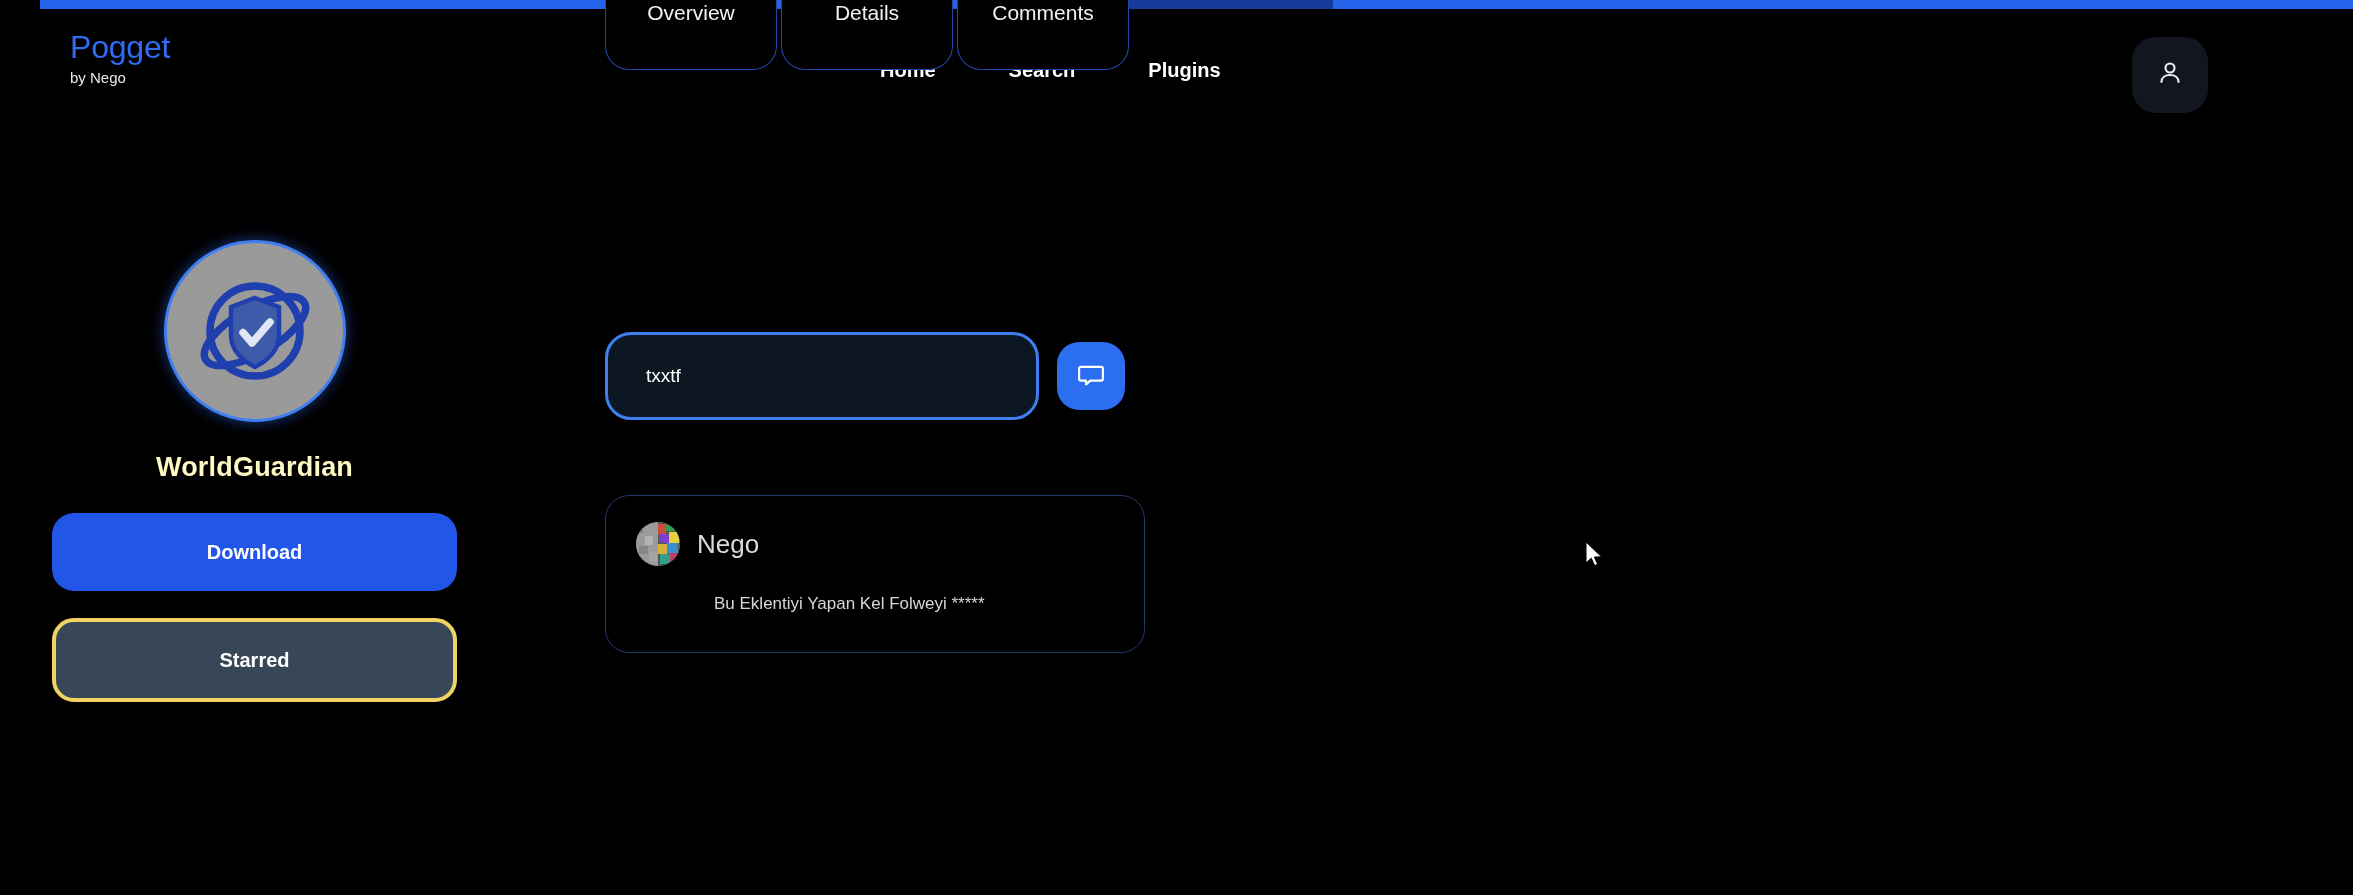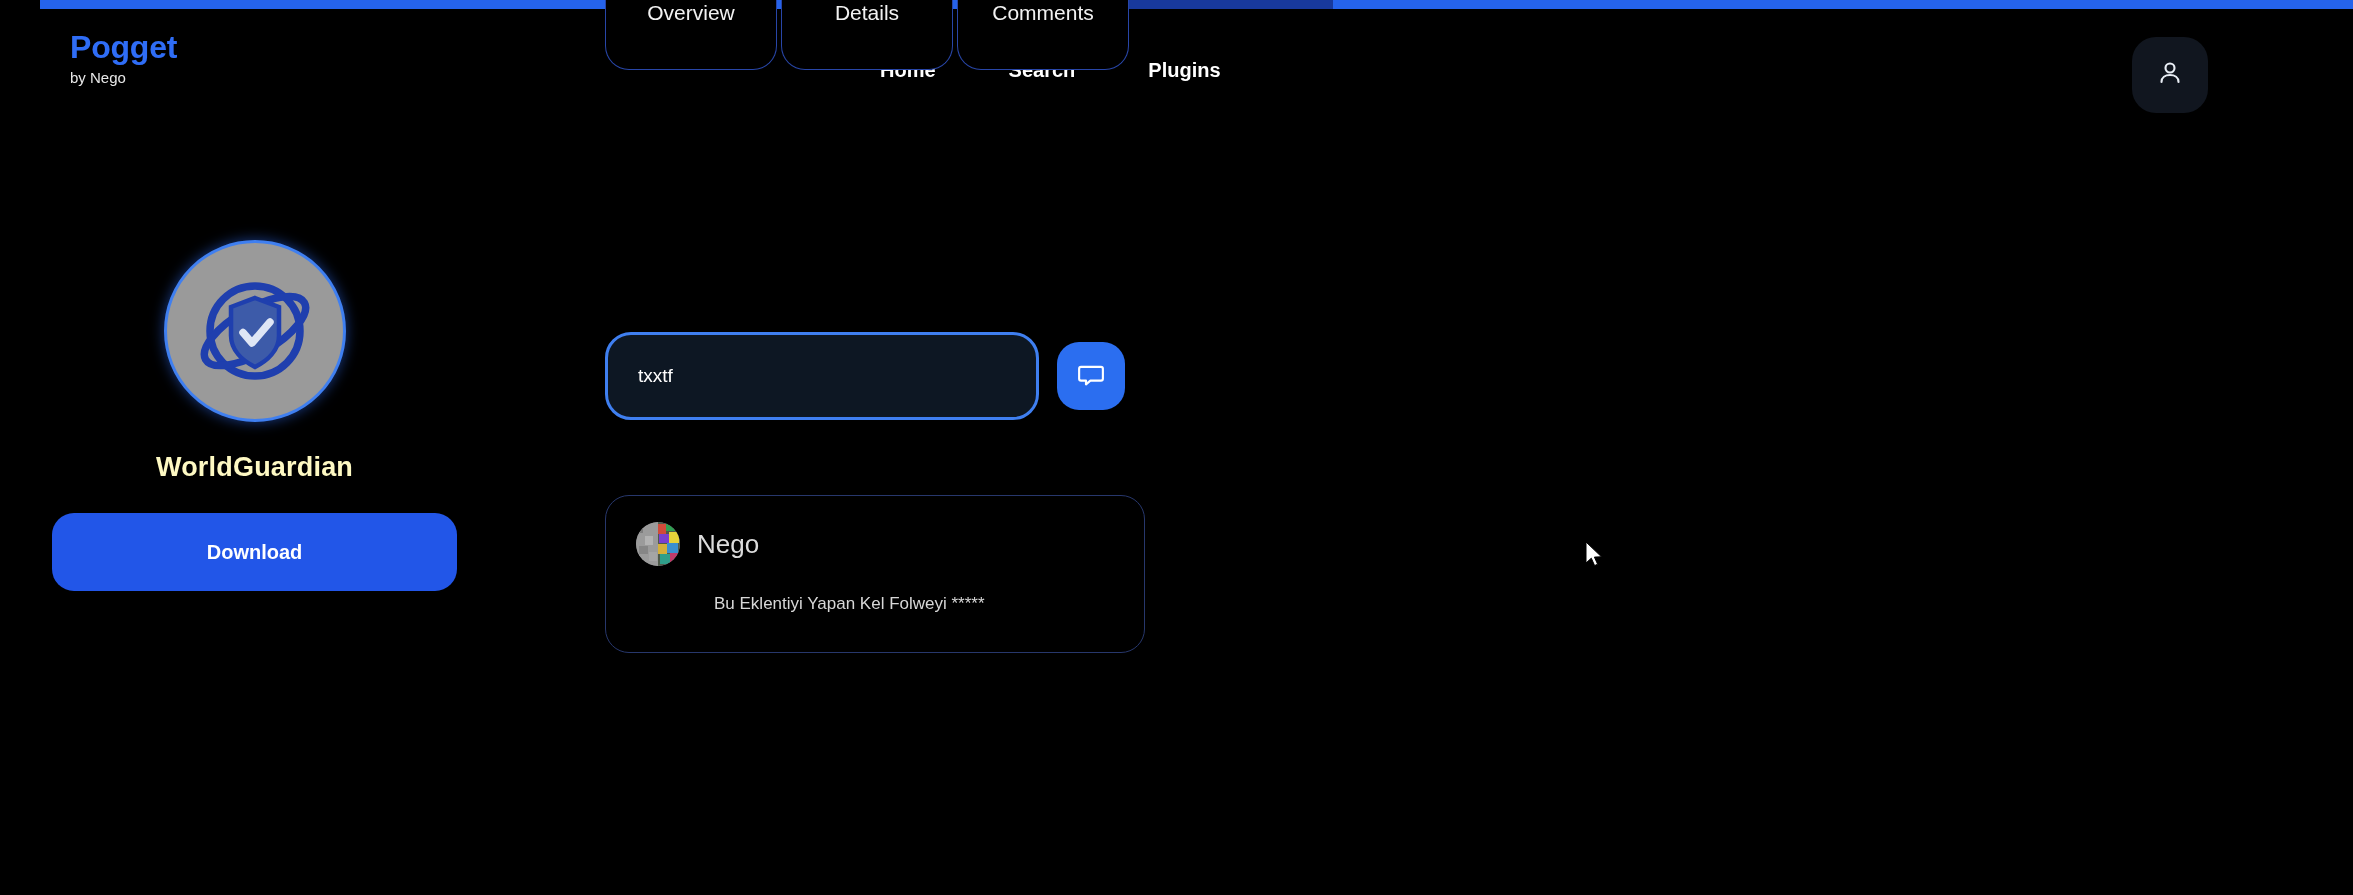--- a/index.html
+++ b/index.html
@@ -41,21 +41,21 @@
   }
 
   .brand {
     position: absolute;
     left: 70px;
     top: 22px;
     line-height: 1;
   }
   .brand-title {
     font-size: 32px;
-    font-weight: bold;
+    font-weight: normal;
     color: #2f6df6;
     letter-spacing: -0.2px;
   }
   .brand-sub {
     font-size: 15px;
     font-weight: normal;
     color: #e8e8e8;
     margin-top: 7px;
   }
 
@@ -195,21 +195,21 @@
   }
   .comment-input {
     width: 434px;
     height: 88px;
     background: #0d1723;
     border: 3px solid #3f7ff0;
     border-radius: 26px;
     color: #ffffff;
     font-size: 19px;
     font-family: "Liberation Sans", sans-serif;
-    padding: 0 30px;
+    padding: 0 38px;
     outline: none;
   }
   .comment-input::placeholder { color: #7a869b; }
 
   .send-button {
     width: 68px;
     height: 68px;
     border-radius: 22px;
     background: #2b6ef0;
     border: none;
@@ -310,20 +310,21 @@
         <path d="M50 28 L66 34 V53 C66 63 58 70 50 74 C42 70 34 63 34 53 V34 Z" fill="#3d5ba9" stroke="#1f3fae" stroke-width="3"></path>
         <path d="M42 51 L48 58 L60 44" stroke="#dfe6f5" stroke-width="5" stroke-linecap="round" stroke-linejoin="round"></path>
       </svg>
     </span>
   </div>
 
   <div class="plugin-title">WorldGuardian</div>
 
   <div class="action-buttons">
     <button class="btn btn-download">Download</button>
+    <button class="btn btn-starred">Starred</button>
   </div>
 </div>
 
 <div class="main-col">
 
   <div class="tabs">
     <div class="tab">Overview</div>
     <div class="tab">Details</div>
     <div class="tab">Comments</div>
   </div>

